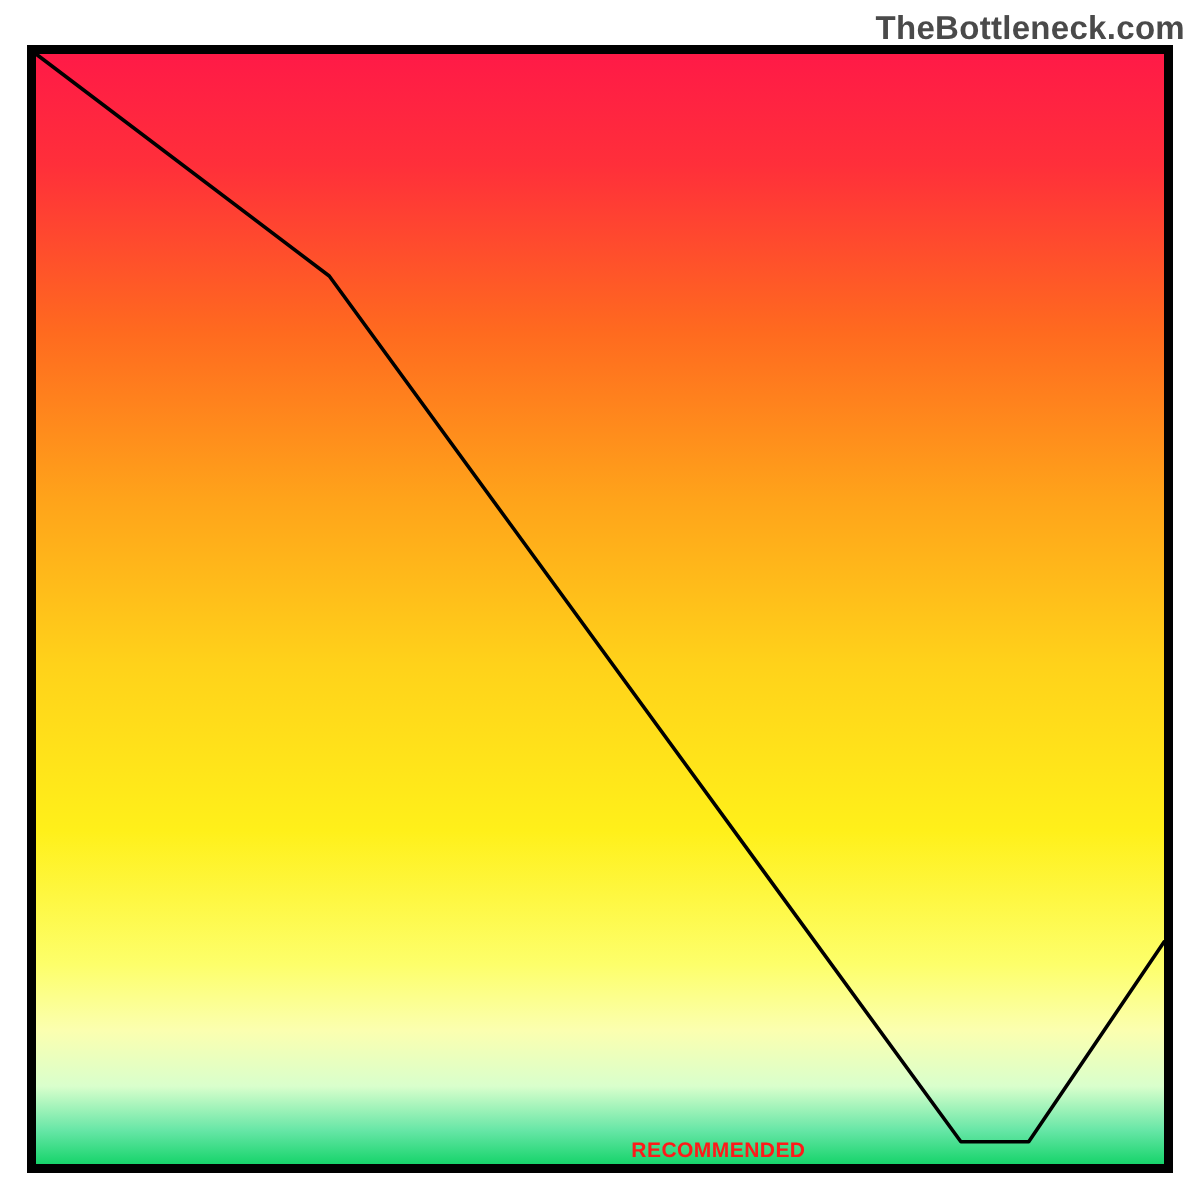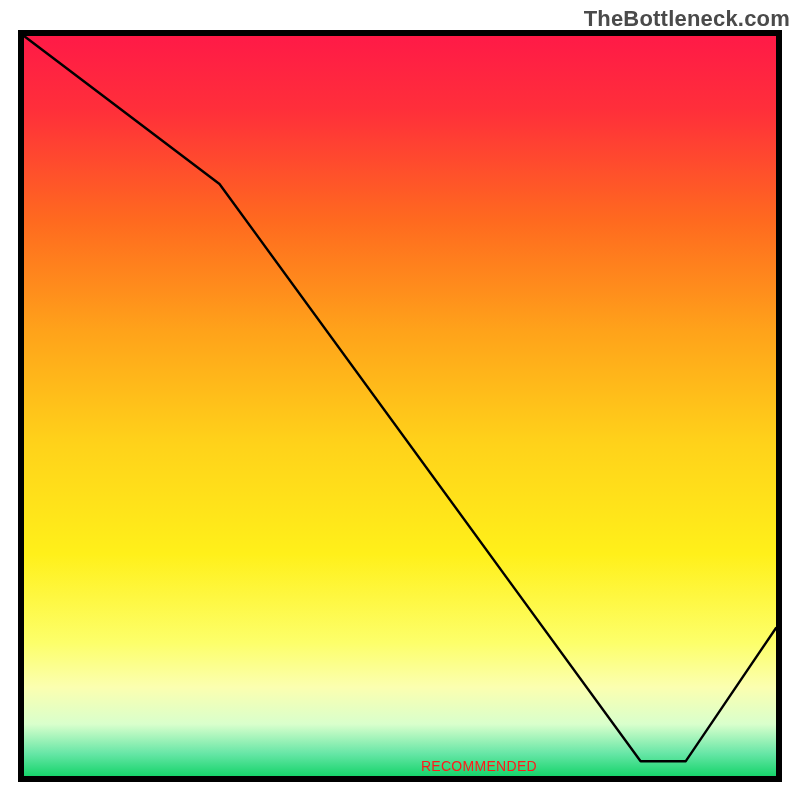--- a/index.html
+++ b/index.html
@@ -26,21 +26,21 @@
     font-weight: 600;
     letter-spacing: 0.2px;
   }
   .recommended {
     position: absolute;
     bottom: 26px;
     left: 50%;
     transform: translateX(18%);
     color: #ff1a1a;
     font-size: 14px;
-    font-weight: 400;
+    font-weight: 700;
     letter-spacing: 0.3px;
   }
   svg { display: block; }
 </style>
 </head>
 <body>
 
 <div class="wrap">
 
   <svg width="800" height="800" viewBox="0 0 800 800">

